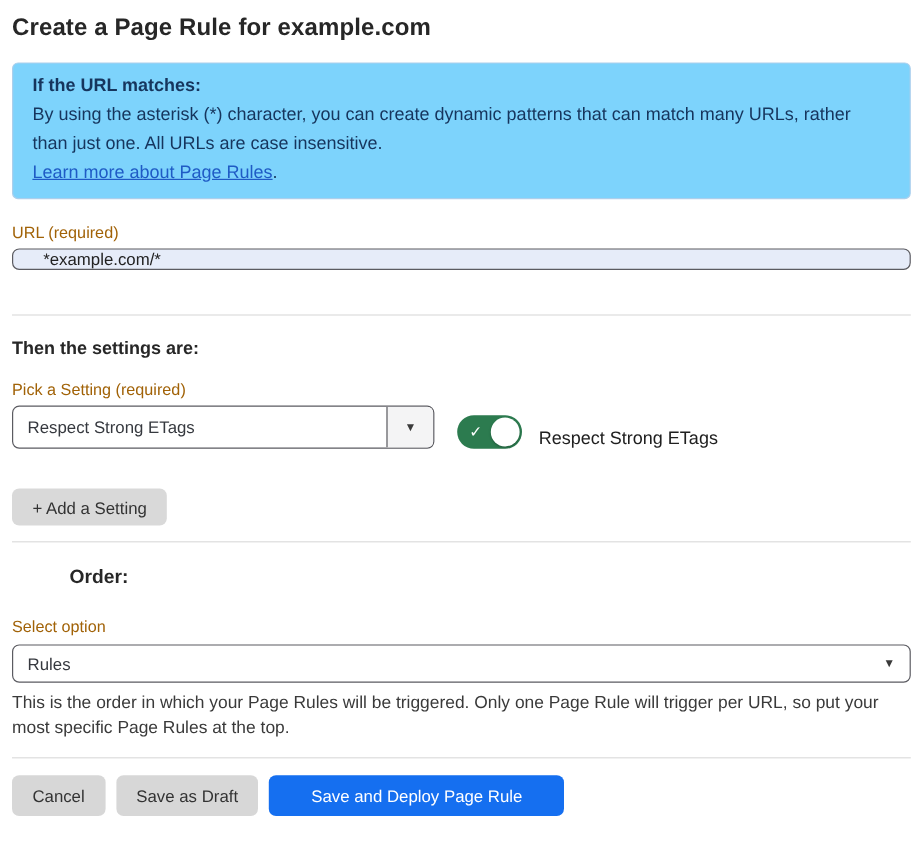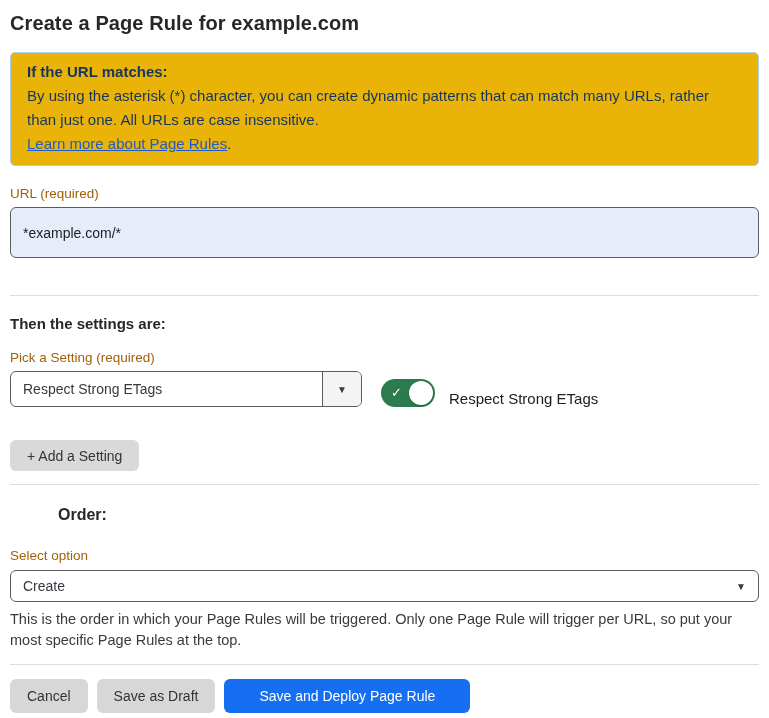--- a/index.html
+++ b/index.html
@@ -14,21 +14,21 @@
   .page-title {
     margin-top: 12px;
     font-size: 20px;
     font-weight: 700;
     color: #272727;
     letter-spacing: 0.1px;
   }
 
   .info-box {
     margin-top: 17px;
-    background: #eab308;
+    background: #7dd3fc;
     border: 1px solid #abcfec;
     border-radius: 5px;
     padding: 7px 16px 9px;
     color: #16355d;
     font-size: 15px;
     line-height: 24px;
   }
   .info-box .info-heading { font-weight: 700; }
   .info-box .info-link {
     color: #1f5bc5;
@@ -38,26 +38,26 @@
 
   .field-label {
     font-size: 13.5px;
     color: #a16207;
   }
   .url-label { margin-top: 20px; }
 
   .url-input {
     display: block;
     width: 100%;
-    height: 51px;
+    height: 18px;
     margin-top: 6px;
     background: #e6ecf9;
     border: 1px solid #5b5b61;
     border-radius: 6px;
-    padding: 0 12px;
+    padding: 0 25px;
     font-family: "Liberation Sans", sans-serif;
     font-size: 14px;
     color: #222222;
   }
 
   .divider {
     border: none;
     border-top: 1px solid #dcdcdc;
     height: 0;
   }
@@ -250,21 +250,21 @@
 
   <button class="btn add-setting-btn">+ Add a Setting</button>
 
   <hr class="divider divider-2">
 
   <h2 class="section-heading order-heading">Order:</h2>
 
   <div class="field-label order-label">Select option</div>
 
   <div class="order-select">
-    <span class="select-value">Create</span>
+    <span class="select-value">Rules</span>
     <span class="select-arrow">▼</span>
   </div>
 
   <p class="help-text">This is the order in which your Page Rules will be triggered. Only one Page Rule will trigger per URL, so put your most specific Page Rules at the top.</p>
 
   <hr class="divider divider-3">
 
   <div class="footer">
     <button class="btn btn-gray cancel-btn">Cancel</button>
     <button class="btn btn-gray draft-btn">Save as Draft</button>

